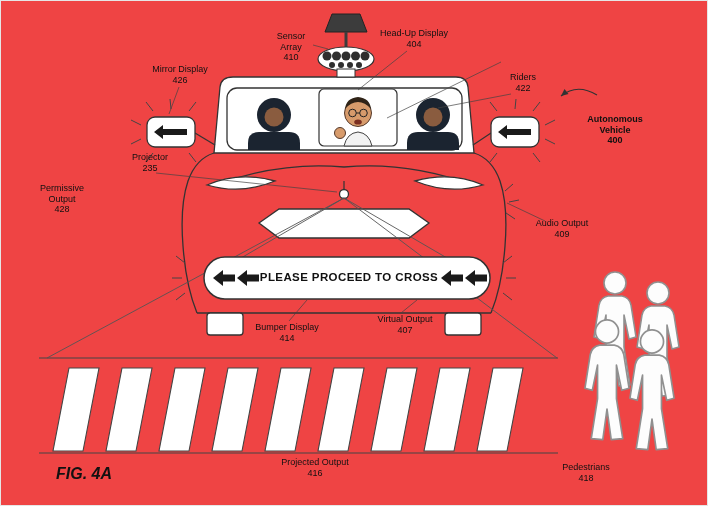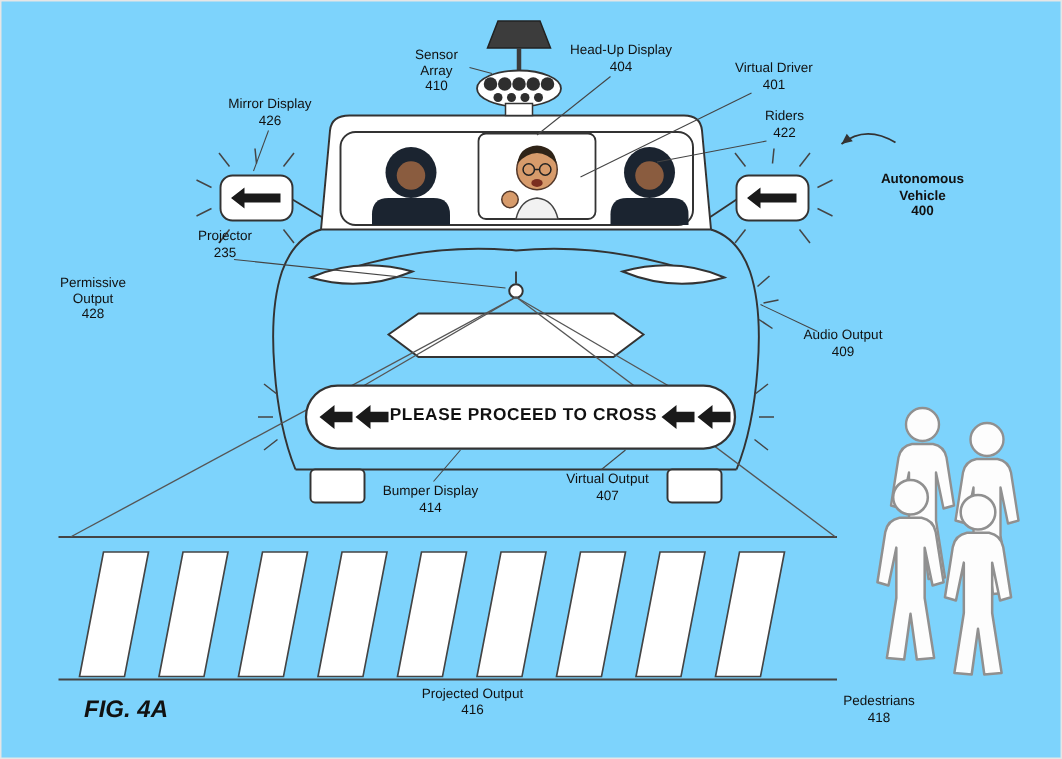--- a/index.html
+++ b/index.html
@@ -1,17 +1,17 @@
 <!DOCTYPE html>
 <html><head>
 <meta charset="utf-8">
 <style>
   html,body{margin:0;padding:0;background:#fff;}
   .canvas{
-    position:relative;width:708px;height:506px;background:#7dd3fc;
+    position:relative;width:708px;height:506px;background:#ef4444;
     font-family:"Liberation Sans",sans-serif;overflow:hidden;
     border:1px solid #e6e6e6;box-sizing:border-box;
   }
   .art{position:absolute;left:0;top:0;}
   .lbl{
     position:absolute;font-size:9px;line-height:10.5px;text-align:center;
     color:#111;letter-spacing:0;
   }
   .lbl span{display:block;}
   .lbl.bold{font-weight:bold;}
@@ -182,24 +182,20 @@
   </svg>
 
   <div class="lbl" style="left:266px;top:30px;width:48px;">
     <span>Sensor Array</span>
     <span class="num">410</span>
   </div>
   <div class="lbl" style="left:370px;top:27px;width:86px;">
     <span>Head-Up Display</span>
     <span class="num">404</span>
   </div>
-  <div class="lbl" style="left:480px;top:39px;width:70px;">
-    <span>Virtual Driver</span>
-    <span class="num">401</span>
-  </div>
   <div class="lbl" style="left:498px;top:71px;width:48px;">
     <span>Riders</span>
     <span class="num">422</span>
   </div>
   <div class="lbl" style="left:140px;top:63px;width:78px;">
     <span>Mirror Display</span>
     <span class="num">426</span>
   </div>
   <div class="lbl bold" style="left:572px;top:113px;width:84px;">
     <span>Autonomous Vehicle</span>

